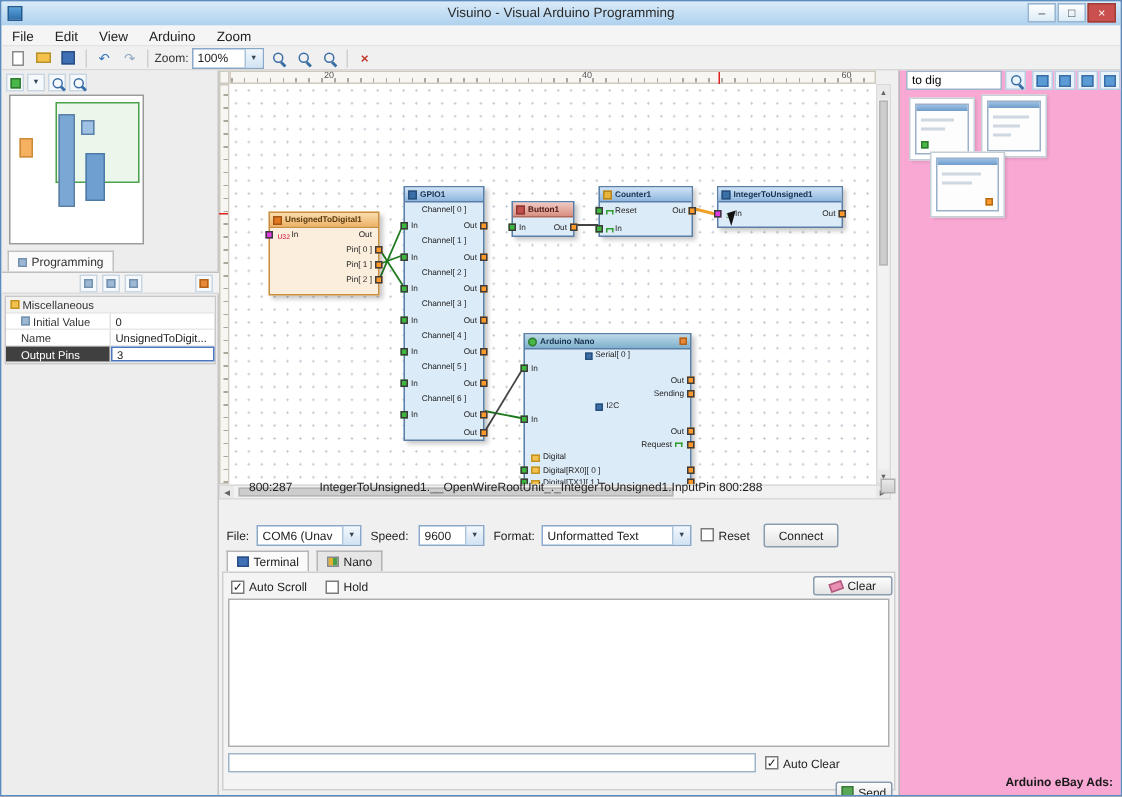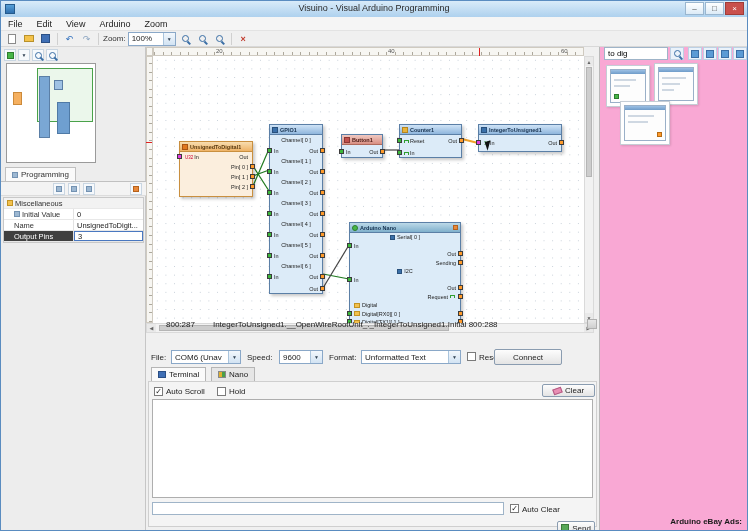--- a/index.html
+++ b/index.html
@@ -467,42 +467,42 @@
     <div class="sbtn" style="bottom:0;left:0;right:0;height:9px;">▼</div>
   </div>
   <div class="hscroll">
     <div class="sbtn" style="left:0;top:0;bottom:0;width:9px;">◀</div>
     <div class="thumb" style="left:12px;top:1px;bottom:1px;width:290px;"></div>
     <div class="sbtn" style="right:0;top:0;bottom:0;width:9px;">▶</div>
   </div>
 
   <div class="statusrow">
     <span style="margin-left:20px;">800:287</span>
-    <span style="margin-left:18px;white-space:nowrap;overflow:hidden;">IntegerToUnsigned1.__OpenWireRootUnit_._IntegerToUnsigned1.Initial 800:288</span>
+    <span style="margin-left:18px;white-space:nowrap;overflow:hidden;">IntegerToUnsigned1.__OpenWireRootUnit_._IntegerToUnsigned1.InputPin 800:288</span>
     <span class="panelicon" style="margin-left:auto;margin-right:2px;"></span>
   </div>
 
   <span class="lbl" style="left:150px;top:352px;">File:</span>
   <div class="combo" style="position:absolute;left:170px;top:349px;width:70px;">
     <span class="ctext">COM6 (Unav</span>
     <span class="arr">▼</span>
   </div>
   <span class="lbl" style="left:246px;top:352px;">Speed:</span>
   <div class="combo" style="position:absolute;left:278px;top:349px;width:44px;">
     <span class="ctext">9600</span>
     <span class="arr">▼</span>
   </div>
   <span class="lbl" style="left:328px;top:352px;">Format:</span>
   <div class="combo" style="position:absolute;left:360px;top:349px;width:100px;">
     <span class="ctext">Unformatted Text</span>
     <span class="arr">▼</span>
   </div>
   <div class="cb" style="left:466px;top:351px;"></div>
   <span class="lbl" style="left:478px;top:352px;">Reset</span>
-  <div class="btn" style="left:493px;top:348px;width:68px;height:16px;">
+  <div class="btn" style="left:508px;top:348px;width:50px;height:16px;">
     <span>Connect</span>
   </div>
 
   <div class="tab active" style="left:150px;top:366px;">
     <span class="tabicon"></span>
     <span>Terminal</span>
   </div>
   <div class="tab" style="left:210px;top:366px;">
     <span class="tabicon scope"></span>
     <span>Nano</span>

